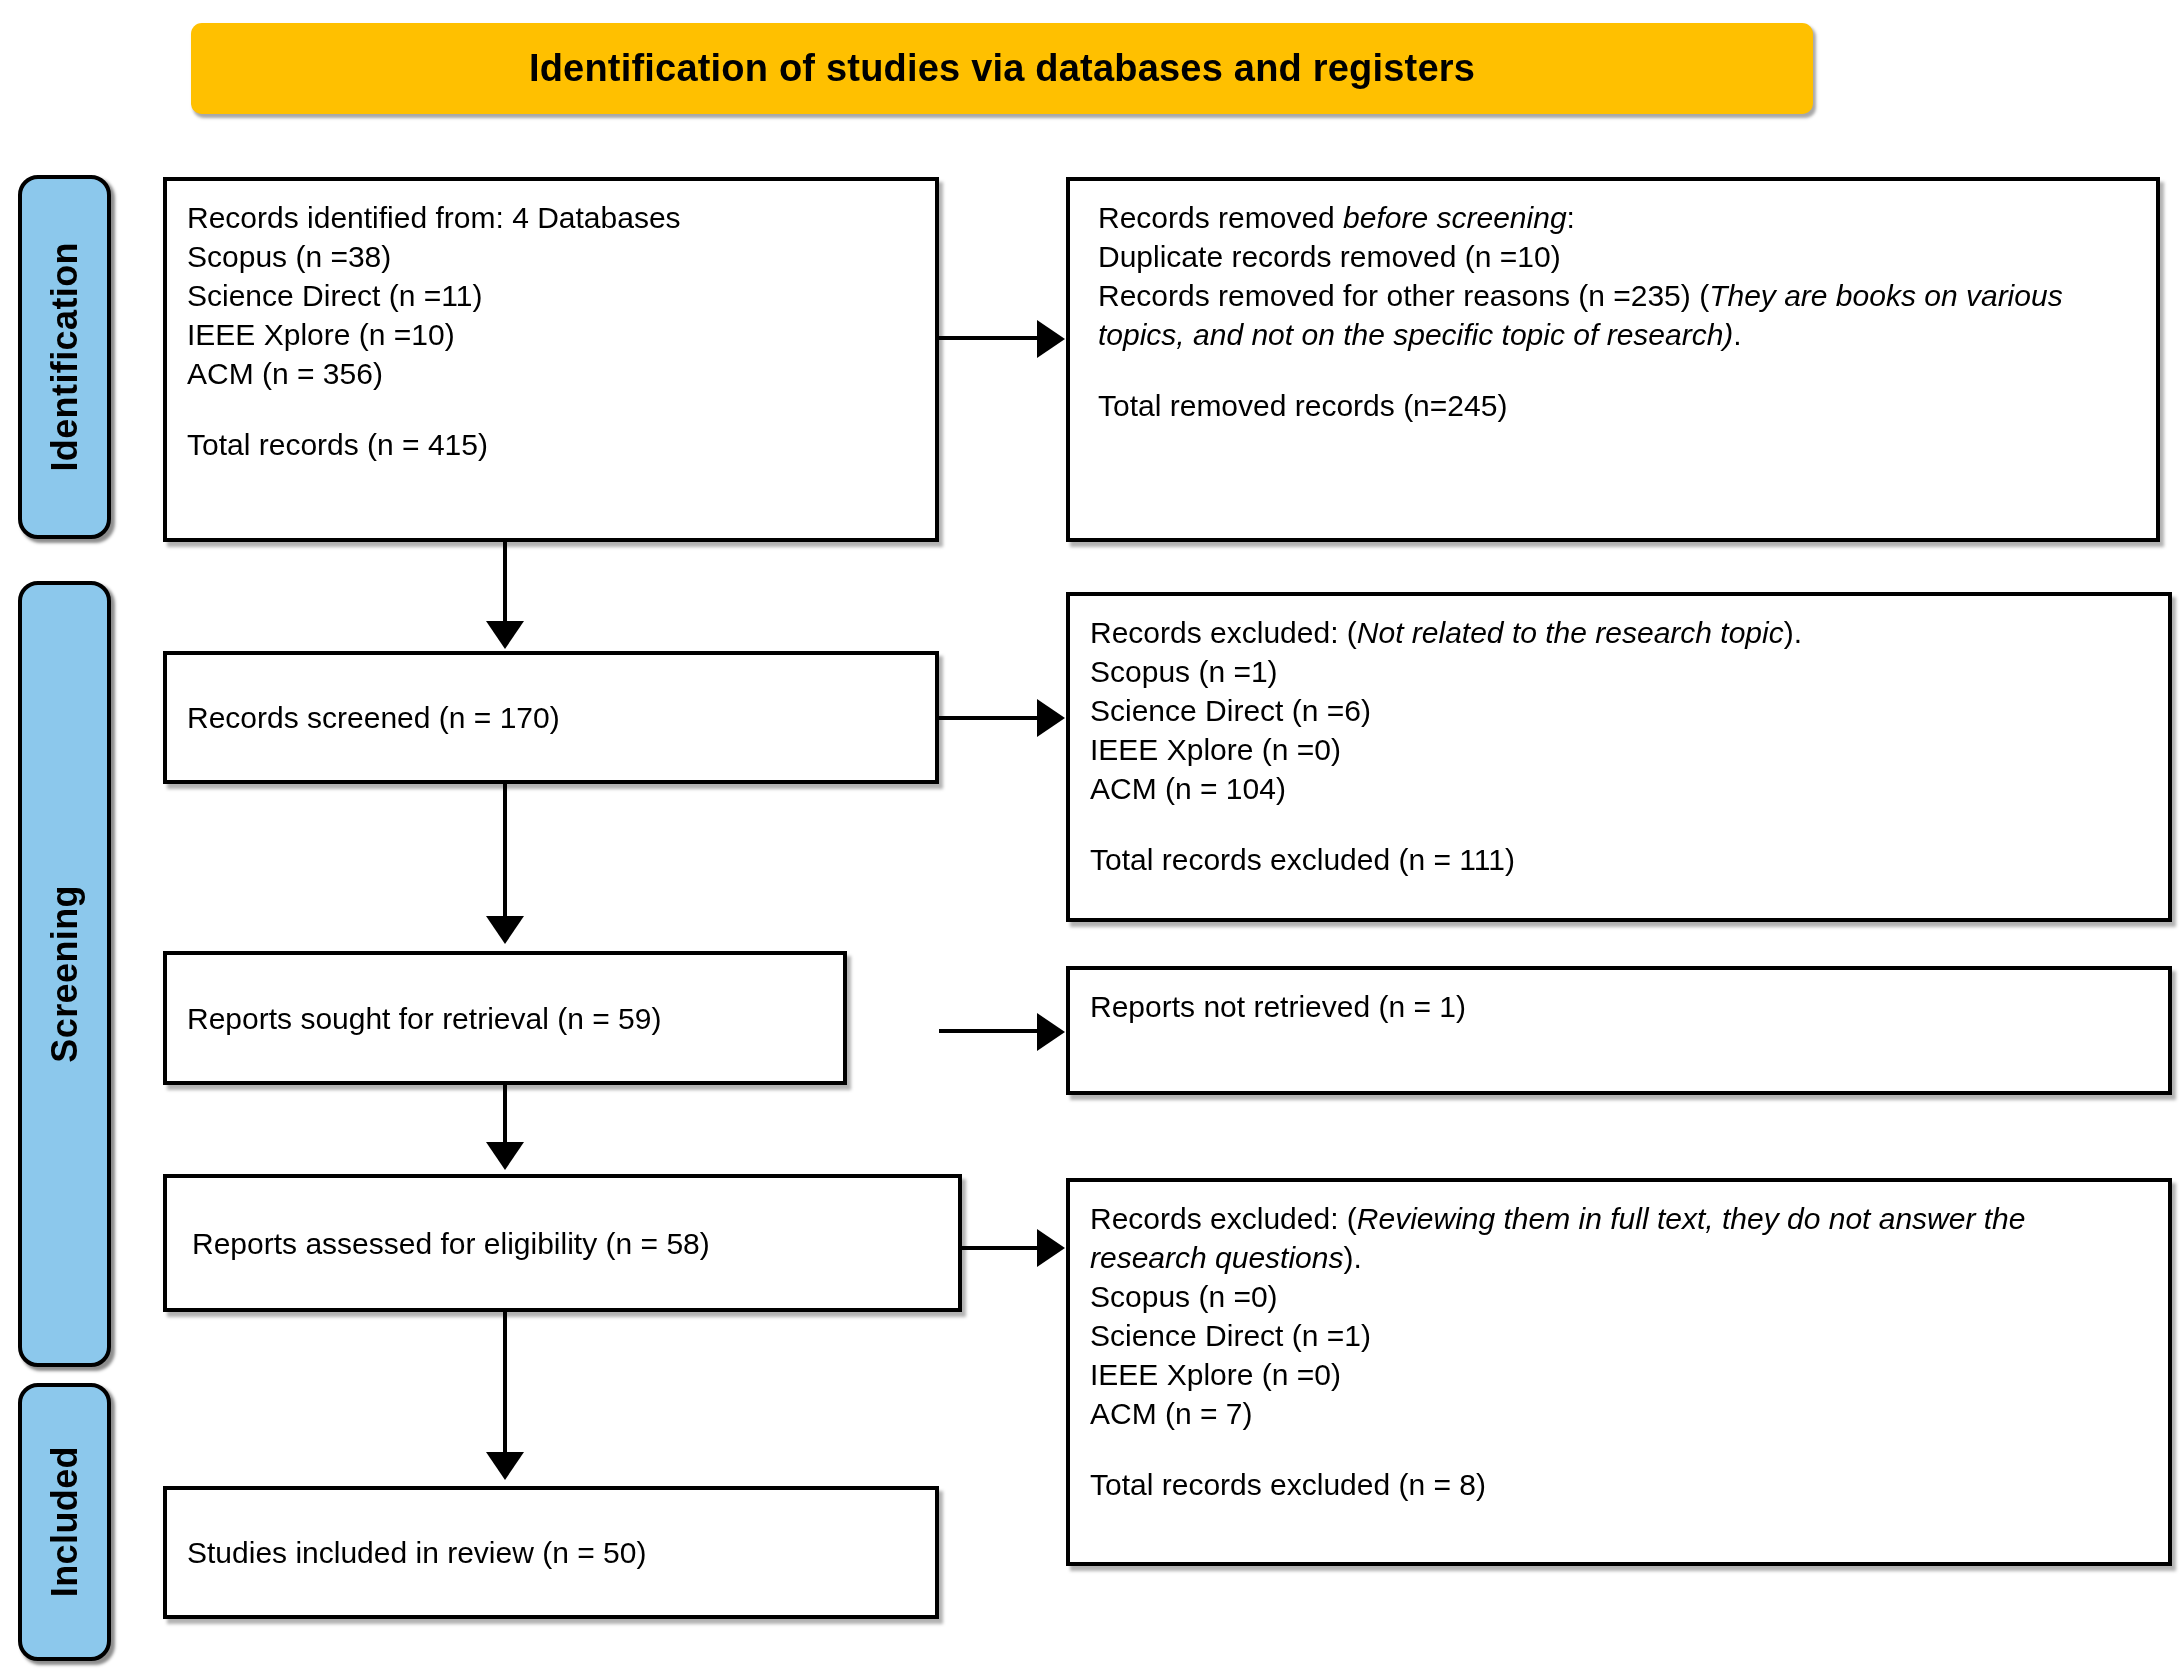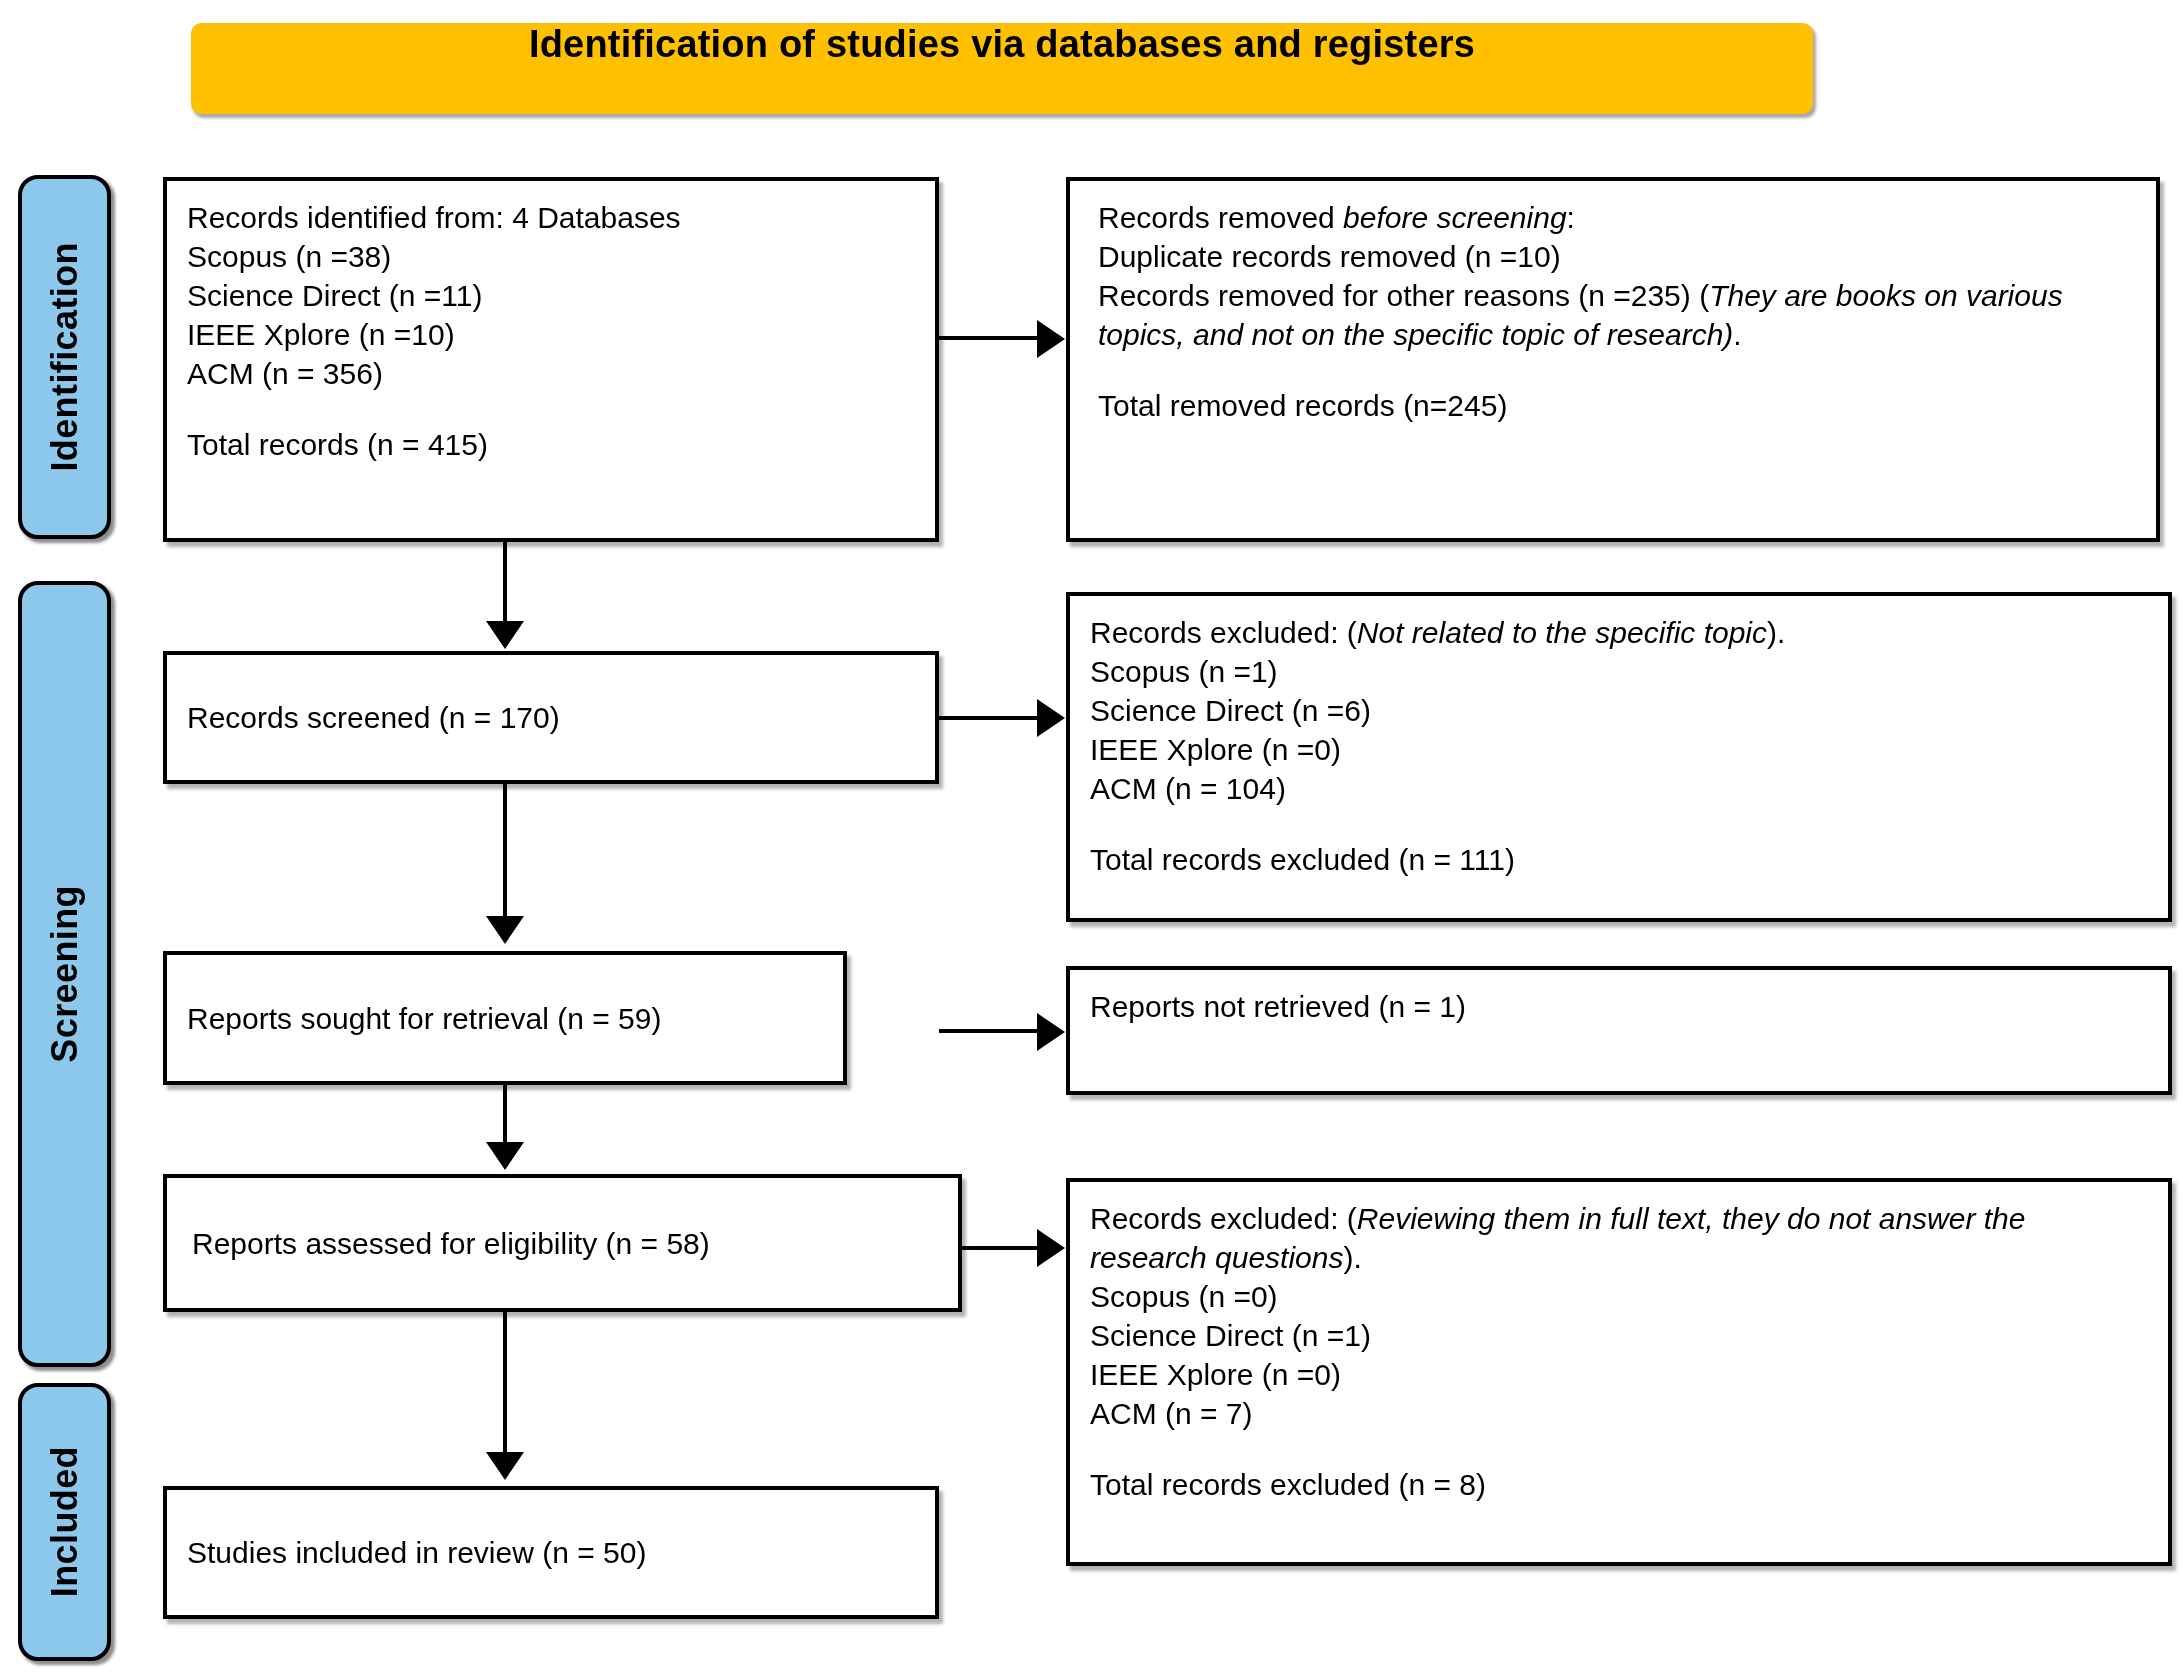--- a/index.html
+++ b/index.html
@@ -20,20 +20,21 @@
   #header-banner {
     position: absolute;
     left: 191px;
     top: 23px;
     width: 1622px;
     height: 91px;
     background: #FFC000;
     border-radius: 10.8px;
     box-shadow: 2.3px 3.1px 3.1px rgba(0,0,0,0.35);
     display: flex;
+    align-items: center;
     justify-content: center;
   }
   #header-title {
     font-size: 38px;
     font-weight: bold;
     letter-spacing: 0.2px;
     white-space: nowrap;
   }
 
   
@@ -147,21 +148,21 @@
   <div class="line wrap"><span>Records removed for other reasons (n =235) (</span><i>They are books on various topics, and not on the specific topic of research)</i><span>.</span></div>
   <div class="spacer"></div>
   <div class="line">Total removed records (n=245)</div>
 </div>
 
 <div id="box-screened" class="flow-box">
   <div class="line">Records screened (n = 170)</div>
 </div>
 
 <div id="box-excl-screen" class="flow-box">
-  <div class="line"><span>Records excluded: (</span><i>Not related to the specific topic</i><span>).</span></div>
+  <div class="line"><span>Records excluded: (</span><i>Not related to the research topic</i><span>).</span></div>
   <div class="line">Scopus (n =1)</div>
   <div class="line">Science Direct (n =6)</div>
   <div class="line">IEEE Xplore (n =0)</div>
   <div class="line">ACM (n = 104)</div>
   <div class="spacer"></div>
   <div class="line">Total records excluded (n = 111)</div>
 </div>
 
 <div id="box-sought" class="flow-box">
   <div class="line">Reports sought for retrieval (n = 59)</div>

